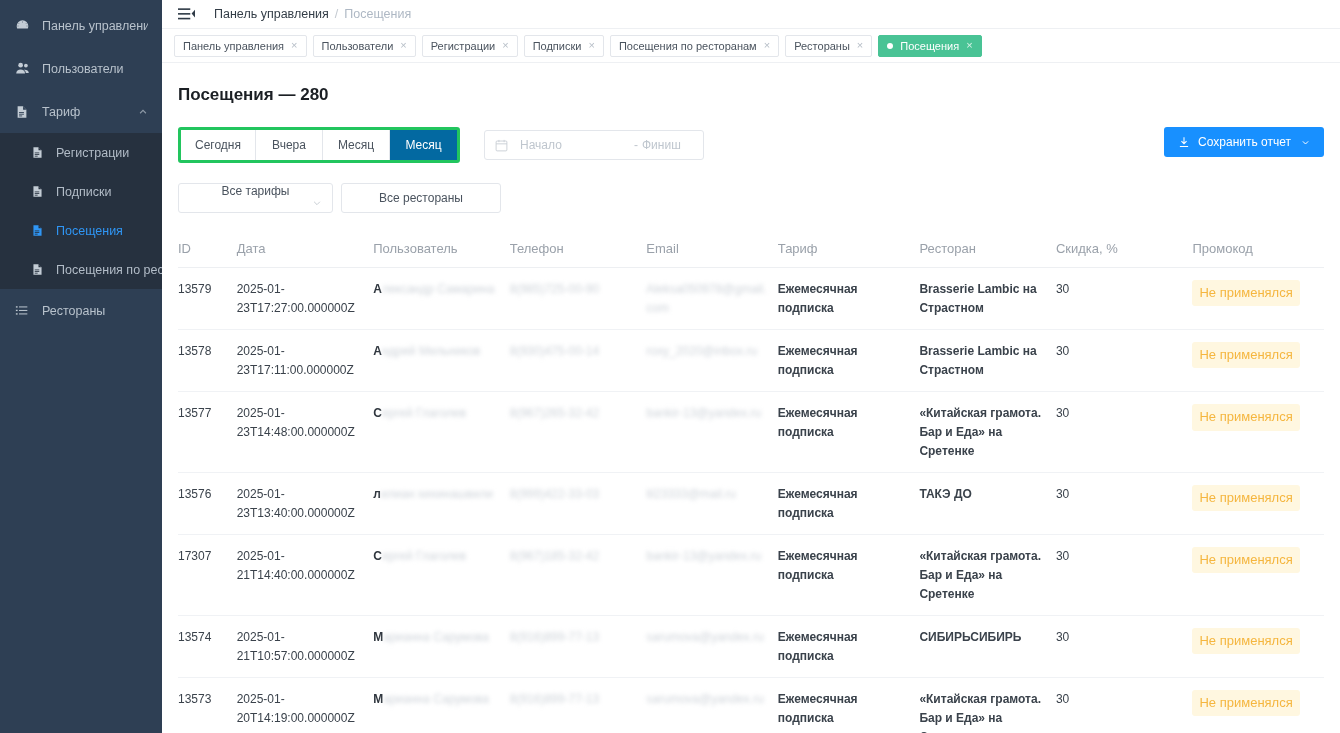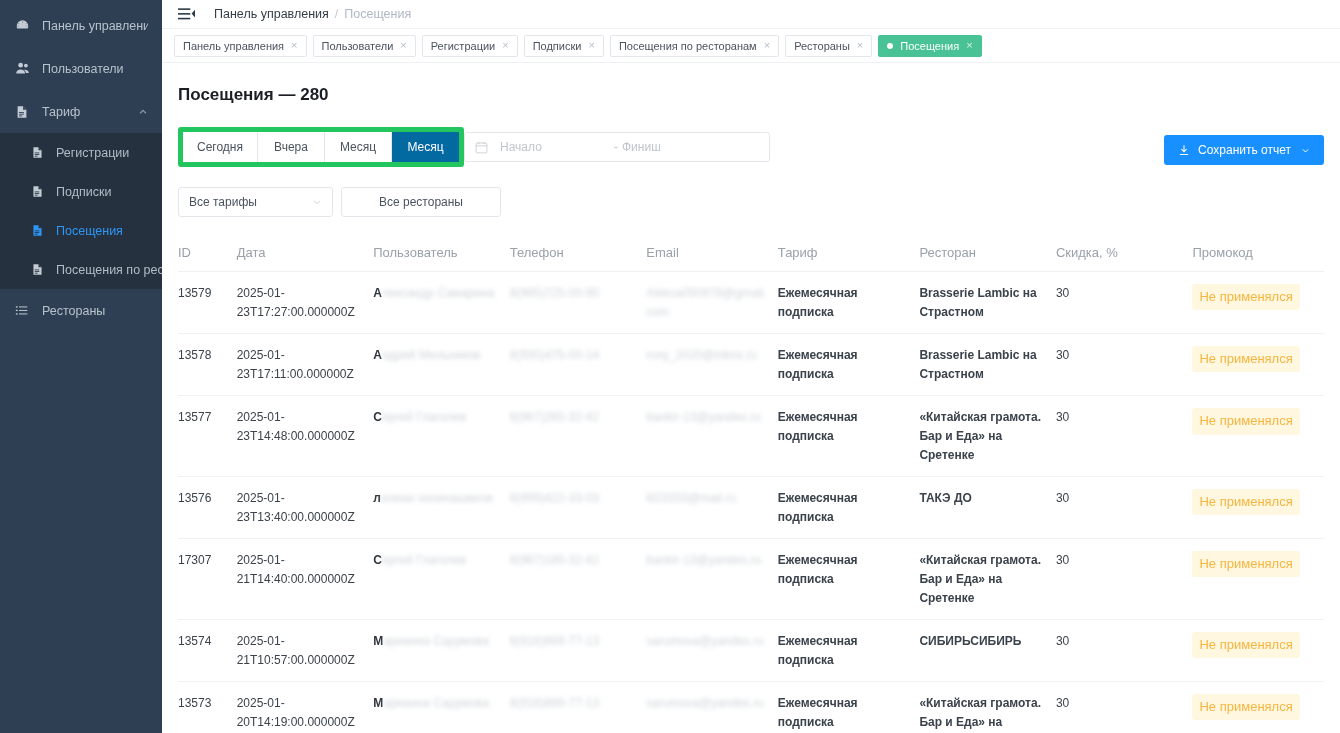--- a/index.html
+++ b/index.html
@@ -126,76 +126,77 @@
 
   .toolbar-row {
     display: flex; align-items: center;
     margin-bottom: 20px;
     position: relative;
   }
   .seg {
     display: flex;
     border-radius: 3px;
     overflow: hidden;
-    border: 5px solid #22c55e;
+    border: 3px solid #22c55e;
   }
   .seg button {
     height: 30px;
     min-width: 67px;
     background: #fff;
     border: none;
     border-right: 1px solid #e3e6eb;
     font-family: inherit;
     font-size: 12px;
     color: #4a535e;
     cursor: pointer;
     padding: 0 14px;
   }
   .seg button:last-child { border-right: none; }
   .seg button.on { background: #0369a1; color: #fff; }
 
   .daterange {
-    margin-left: 0;
-    width: 306px; height: 30px;
+    margin-left: 24px;
+    width: 220px; height: 30px;
     border: 1px solid #e3e6eb;
     border-radius: 3px;
     display: flex; align-items: center;
     padding: 0 10px;
     background: #fff;
     font-size: 12px;
     color: #bfc6ce;
     cursor: text;
   }
   .daterange .cal { width: 13px; height: 13px; color: #c9ced5; margin-right: 12px; }
   .daterange .ph1 { width: 110px; }
   .daterange .dash { color: #c1c7ce; margin: 0 4px; }
   .daterange .ph2 { flex: 1; }
 
   .save-btn {
-    position: absolute; right: 0; top: 8px;
+    position: absolute; right: 0; top: 0;
     height: 30px;
     background: #1890ff;
     border: none; border-radius: 3px;
     color: #fff; font-size: 12px; font-family: inherit;
     display: flex; align-items: center; gap: 8px;
     padding: 0 14px;
     cursor: pointer;
   }
   .save-btn .dl { width: 12px; height: 12px; }
   .save-btn .cv { width: 9px; height: 9px; margin-left: 2px; }
 
   .filters-row { display: flex; gap: 8px; margin-bottom: 28px; }
   .select-box {
     width: 155px; height: 30px;
     border: 1px solid #e3e6eb; border-radius: 3px;
     background: #fff;
     display: flex; align-items: center;
     padding: 0 10px;
     font-size: 12px; color: #4a535e;
     cursor: pointer;
+    flex-direction: column;
   }
   .select-box .cv { margin-left: auto; width: 10px; height: 10px; color: #c3c9d0; }
   .select-box.wide { width: 160px; justify-content: center; }
 
   
   .tablewrap { overflow: hidden; }
   table.data { width: 100%; border-collapse: collapse; table-layout: fixed; }
   table.data th {
     text-align: left;
     font-size: 13px;

